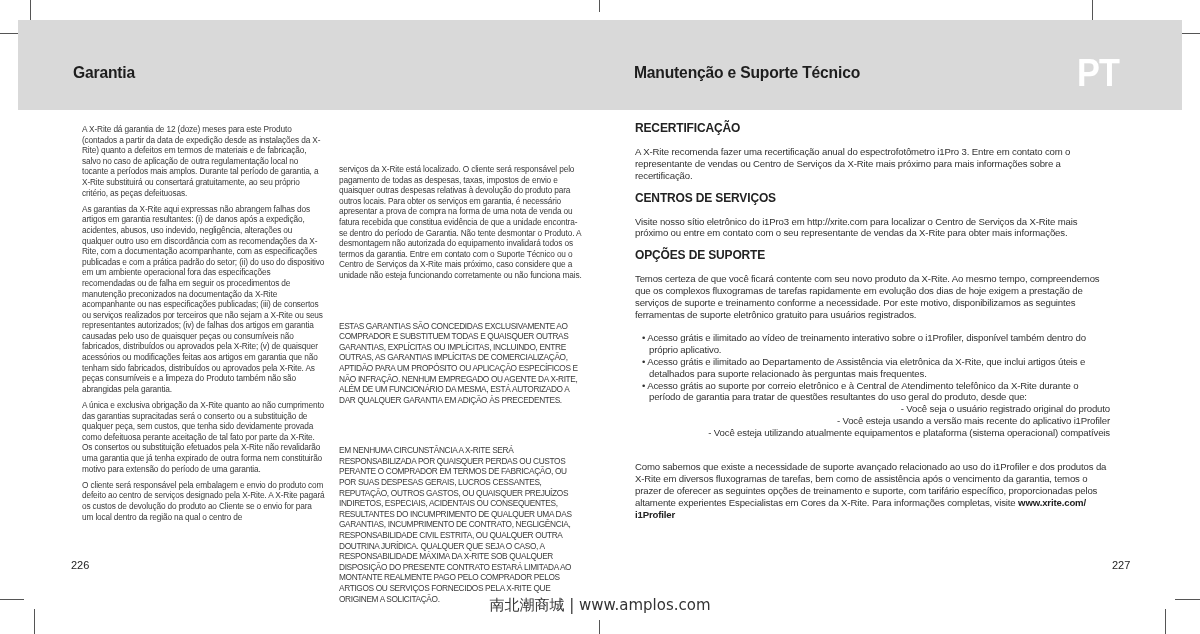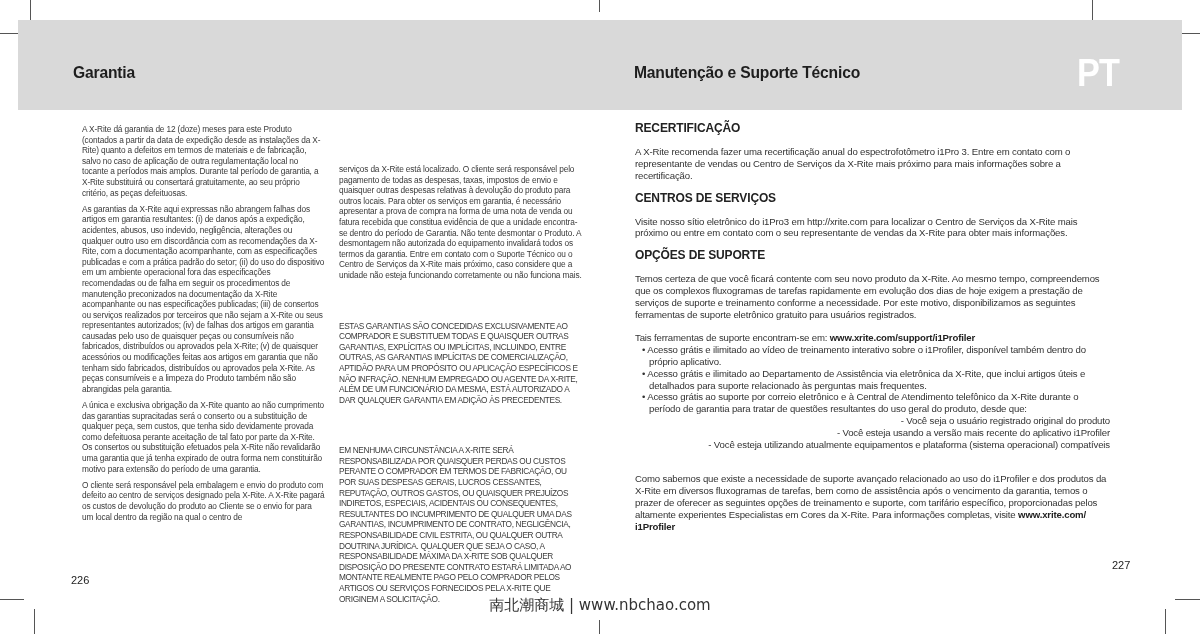--- a/index.html
+++ b/index.html
@@ -38,21 +38,21 @@
   }
   .right-col h3 { font-size: 12px; font-weight: bold; color: #222; margin-bottom: 11px; }
   .right-col p { margin-bottom: 11px; }
   .right-col .b { font-weight: bold; color: #222; }
   .bul { padding-left: 14px; text-indent: -7px; margin-bottom: 0 !important; }
   .sub { padding-left: 22px; margin-bottom: 0 !important; text-align: right; }
   .tools-intro { margin-bottom: 0 !important; }
   .spacer { height: 11px; }
 
   .page-num { position: absolute; font-size: 11px; color: #222; }
-  .pn-left { left: 71px; top: 559px; margin-top: 15px; }
+  .pn-left { left: 71px; top: 559px; }
   .pn-right { left: 1112px; top: 559px; }
 
   .watermark {
     position: absolute; left: 0; width: 1200px; top: 596px; text-align: center;
     font-family: "DejaVu Sans", sans-serif; font-size: 15px; color: #333;
   }
 </style>
 </head>
 <body>
 
@@ -88,28 +88,27 @@
 <div class="right-col">
   <h3>RECERTIFICAÇÃO</h3>
   <p>A X-Rite recomenda fazer uma recertificação anual do espectrofotômetro i1Pro 3. Entre em contato com o representante de vendas ou Centro de Serviços da X-Rite mais próximo para mais informações sobre a recertificação.</p>
 
   <h3>CENTROS DE SERVIÇOS</h3>
   <p>Visite nosso sítio eletrônico do i1Pro3 em http://xrite.com para localizar o Centro de Serviços da X-Rite mais próximo ou entre em contato com o seu representante de vendas da X-Rite para obter mais informações.</p>
 
   <h3>OPÇÕES DE SUPORTE</h3>
   <p>Temos certeza de que você ficará contente com seu novo produto da X-Rite. Ao mesmo tempo, compreendemos que os complexos fluxogramas de tarefas rapidamente em evolução dos dias de hoje exigem a prestação de serviços de suporte e treinamento conforme a necessidade. Por este motivo, disponibilizamos as seguintes ferramentas de suporte eletrônico gratuito para usuários registrados.</p>
 
-  <p class="tools-intro"><span>Tais ferramentas de suporte encontram-se em: </span><span class="b">www.xrite.com/support/i1Profiler</span></p>
   <p class="bul">• Acesso grátis e ilimitado ao vídeo de treinamento interativo sobre o i1Profiler, disponível também dentro do próprio aplicativo.</p>
   <p class="bul">• Acesso grátis e ilimitado ao Departamento de Assistência via eletrônica da X-Rite, que inclui artigos úteis e detalhados para suporte relacionado às perguntas mais frequentes.</p>
   <p class="bul">• Acesso grátis ao suporte por correio eletrônico e à Central de Atendimento telefônico da X-Rite durante o período de garantia para tratar de questões resultantes do uso geral do produto, desde que:</p>
   <p class="sub">- Você seja o usuário registrado original do produto</p>
   <p class="sub">- Você esteja usando a versão mais recente do aplicativo i1Profiler</p>
   <p class="sub">- Você esteja utilizando atualmente equipamentos e plataforma (sistema operacional) compatíveis</p>
   <div class="spacer"></div>
   <div class="spacer"></div>
   <p><span>Como sabemos que existe a necessidade de suporte avançado relacionado ao uso do i1Profiler e dos produtos da X-Rite em diversos fluxogramas de tarefas, bem como de assistência após o vencimento da garantia, temos o prazer de oferecer as seguintes opções de treinamento e suporte, com tarifário específico, proporcionadas pelos altamente experientes Especialistas em Cores da X-Rite. Para informações completas, visite </span><span class="b">www.xrite.com/ i1Profiler</span></p>
 </div>
 
 <div class="page-num pn-left">226</div>
 <div class="page-num pn-right">227</div>
 
-<div class="watermark">南北潮商城 | www.nbchao.com</div>
+<div class="watermark">南北潮商城 | www.amplos.com</div>
 
 </body></html>

